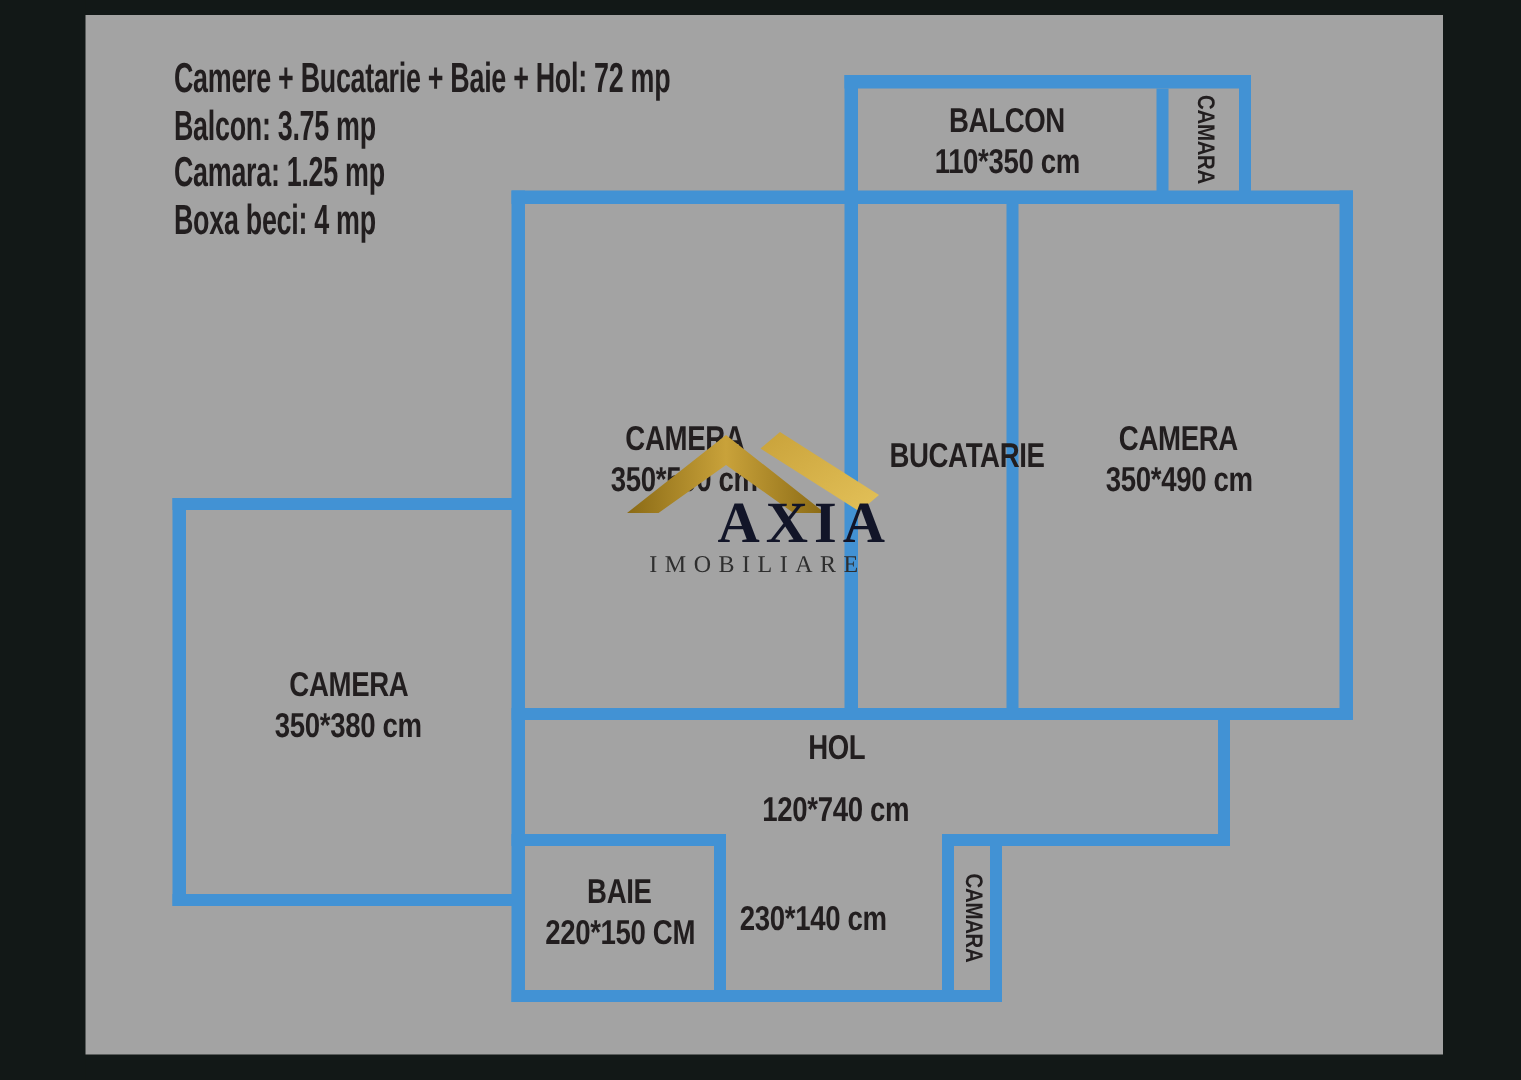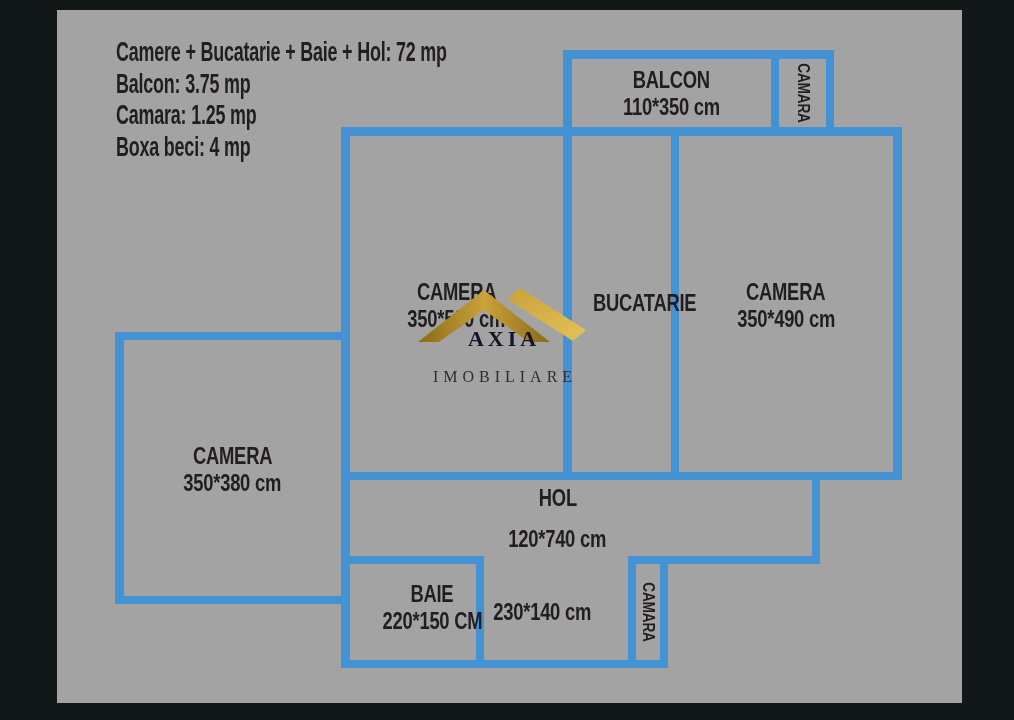--- a/index.html
+++ b/index.html
@@ -25,22 +25,22 @@
   }
   #summary { position:absolute; left:116px; top:36px; }
   .sum-line {
     display:block; font-weight:bold; font-size:28px; line-height:31.5px;
     white-space:nowrap; transform:scaleX(0.64); transform-origin:left center;
     letter-spacing:-0.3px;
   }
   #logo { position:absolute; left:410px; top:282px; width:180px; height:102px; }
   #logo svg { position:absolute; left:0; top:4px; }
   #brand {
-    position:absolute; left:0; top:44px; width:180px; text-align:center;
-    font-family:"Liberation Serif", serif; font-weight:bold; font-size:22px;
+    position:absolute; left:0; top:44px; width:180px; text-align:right;
+    font-family:"Liberation Serif", serif; font-weight:bold; font-size:39px;
     letter-spacing:4px; color:var(--brand-text,#121528); padding-left:4px;
   }
   #tagline {
     position:absolute; left:0; top:86px; width:180px; text-align:center;
     font-family:"Liberation Serif", serif; font-size:16px;
     letter-spacing:5px; color:var(--tagline-text,#2e2e2e); padding-left:5px;
   }
 </style>
 </head>
 <body>
@@ -106,21 +106,21 @@
   <div class="lblbox" style="left:124px;top:440px;width:217px;height:60px;">
     <span class="room-line">CAMERA</span>
     <span class="room-line">350*380 cm</span>
   </div>
 
   <div class="lblbox" style="left:350px;top:489px;width:415px;height:60px;gap:14px;">
     <span class="room-line">HOL</span>
     <span class="room-line">120*740 cm</span>
   </div>
 
-  <div class="lblbox" style="left:350px;top:578px;width:126px;height:60px;margin-left:19px;">
+  <div class="lblbox" style="left:350px;top:578px;width:126px;height:60px;">
     <span class="room-line">BAIE</span>
     <span class="room-line">220*150 CM</span>
   </div>
 
   <div class="lblbox" style="left:484px;top:599px;width:116px;height:26px;">
     <span class="room-line">230*140 cm</span>
   </div>
 
   <div class="lblbox" style="left:636px;top:562px;width:24px;height:100px;">
     <span class="vert-label">CAMARA</span>

